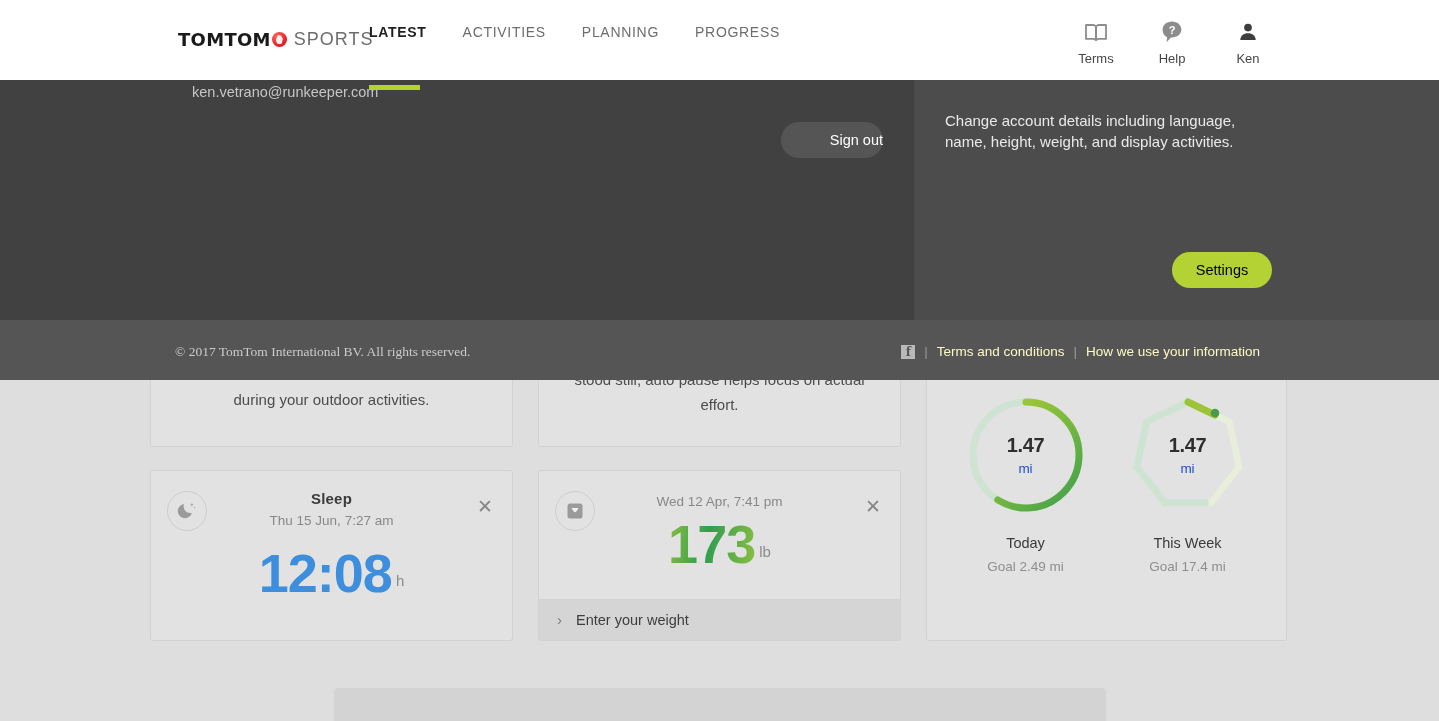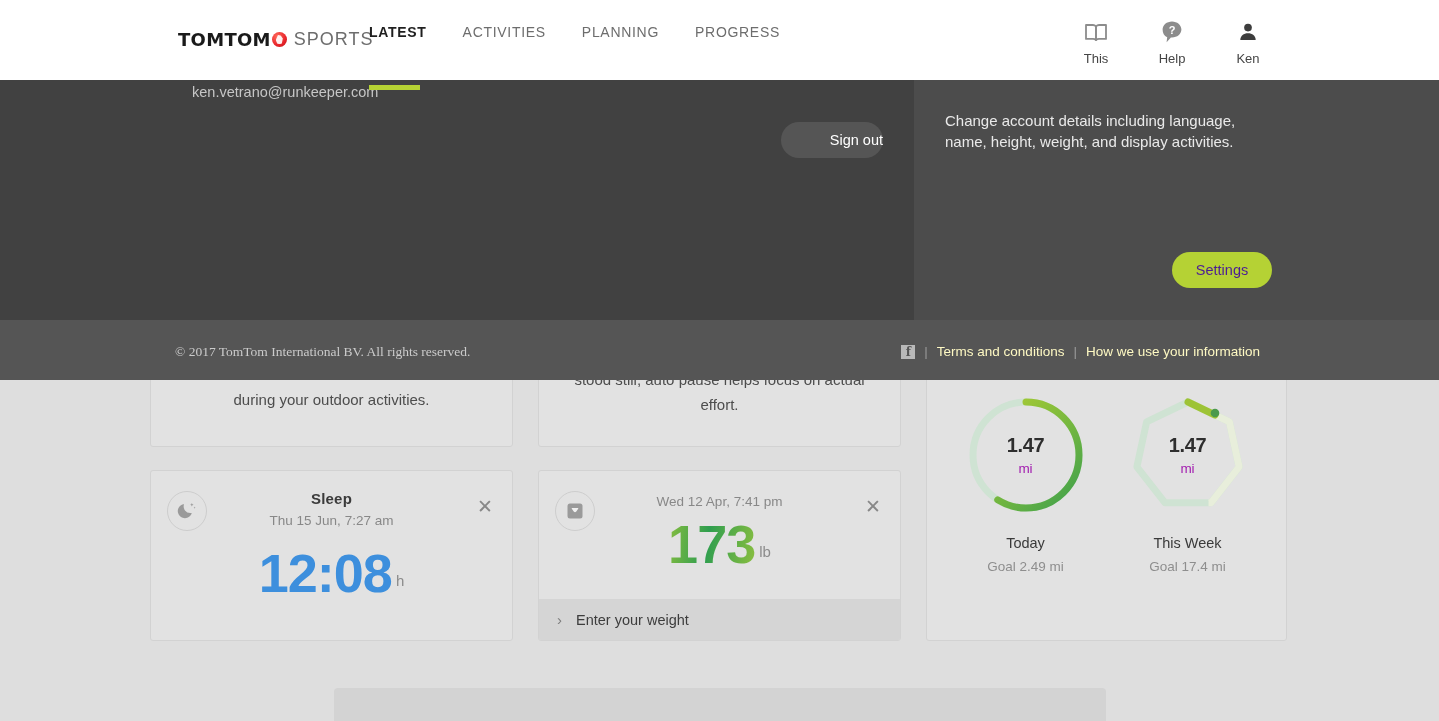--- a/index.html
+++ b/index.html
@@ -78,21 +78,21 @@
 
   
   .rings { display: flex; justify-content: center; gap: 26px; padding-top: 82px; }
   .ring-block { width: 136px; text-align: center; position: relative; }
   .ring-wrap { position: relative; width: 124px; height: 124px; margin: 0 auto; }
   .ring-center {
     position: absolute; inset: 0; display: flex; flex-direction: column;
     align-items: center; justify-content: center;
   }
   .ring-num { font-size: 20px; font-weight: bold; color: #2e2e2e; letter-spacing: -.3px; }
-  .ring-unit { font-size: 13.5px; color: #a21caf; margin-top: 4px; }
+  .ring-unit { font-size: 13.5px; color: #1d4ed8; margin-top: 4px; }
   .ring-label { font-size: 14.5px; color: #3a3a3a; margin-top: 18px; }
   .ring-goal  { font-size: 13.5px; color: #8e8e8e; margin-top: 8px; }
 
   .bottom-sheet {
     position: absolute; left: 334px; top: 688px; width: 772px; height: 33px;
     background: #d3d3d3; border-radius: 4px 4px 0 0;
   }
 
   
   .topnav {
@@ -156,21 +156,21 @@
     color: #ffffff; font-size: 14.5px; cursor: pointer;
     font-family: "Liberation Sans", sans-serif; z-index: 22; text-align: right;
   }
   .right-desc {
     position: absolute; left: 945px; top: 110px; width: 330px;
     color: #e9e9e9; font-size: 15px; line-height: 21px; z-index: 22;
   }
   .settings-btn {
     position: absolute; left: 1172px; top: 252px; width: 100px; height: 36px;
     background: #b5d234; border: none; border-radius: 18px;
-    color: #4c1d95; font-size: 14.5px; cursor: pointer;
+    color: #000000; font-size: 14.5px; cursor: pointer;
     font-family: "Liberation Sans", sans-serif; z-index: 22;
   }
 
   
   .footer {
     position: absolute; left: 0; top: 320px; width: 1439px; height: 60px;
     background: #555555; z-index: 20;
   }
   .footer-copy {
     position: absolute; left: 175px; top: 24px;
@@ -341,21 +341,21 @@
     <div class="nav-underline"></div>
 
     <div class="utilnav">
       <div class="utilitem">
         <span class="utilicon">
           <svg width="24" height="20" viewBox="0 0 24 20">
             <path d="M2 3h7c1.2 0 2.2.5 3 1.3V18c-.8-.7-1.8-1.1-3-1.1H2z" fill="none" stroke="#8c8c8c" stroke-width="1.8" stroke-linejoin="round"></path>
             <path d="M22 3h-7c-1.2 0-2.2.5-3 1.3V18c.8-.7 1.8-1.1 3-1.1h7z" fill="none" stroke="#8c8c8c" stroke-width="1.8" stroke-linejoin="round"></path>
           </svg>
         </span>
-        <span class="utillabel">This</span>
+        <span class="utillabel">Terms</span>
       </div>
       <div class="utilitem">
         <span class="utilicon">
           <svg width="22" height="24" viewBox="0 0 22 24">
             <path d="M11 1.6c5.2 0 9.4 3.6 9.4 8 0 4.4-4.2 8-9.4 8h-1.1L5.6 22.2l.6-4.9C3.1 15.9 1.6 13.2 1.6 9.6c0-4.4 4.2-8 9.4-8z" fill="#8c8c8c"></path>
             <text x="11" y="14" font-size="11" font-weight="bold" fill="#ffffff" text-anchor="middle" font-family="Liberation Sans, sans-serif">?</text>
           </svg>
         </span>
         <span class="utillabel">Help</span>
       </div>

